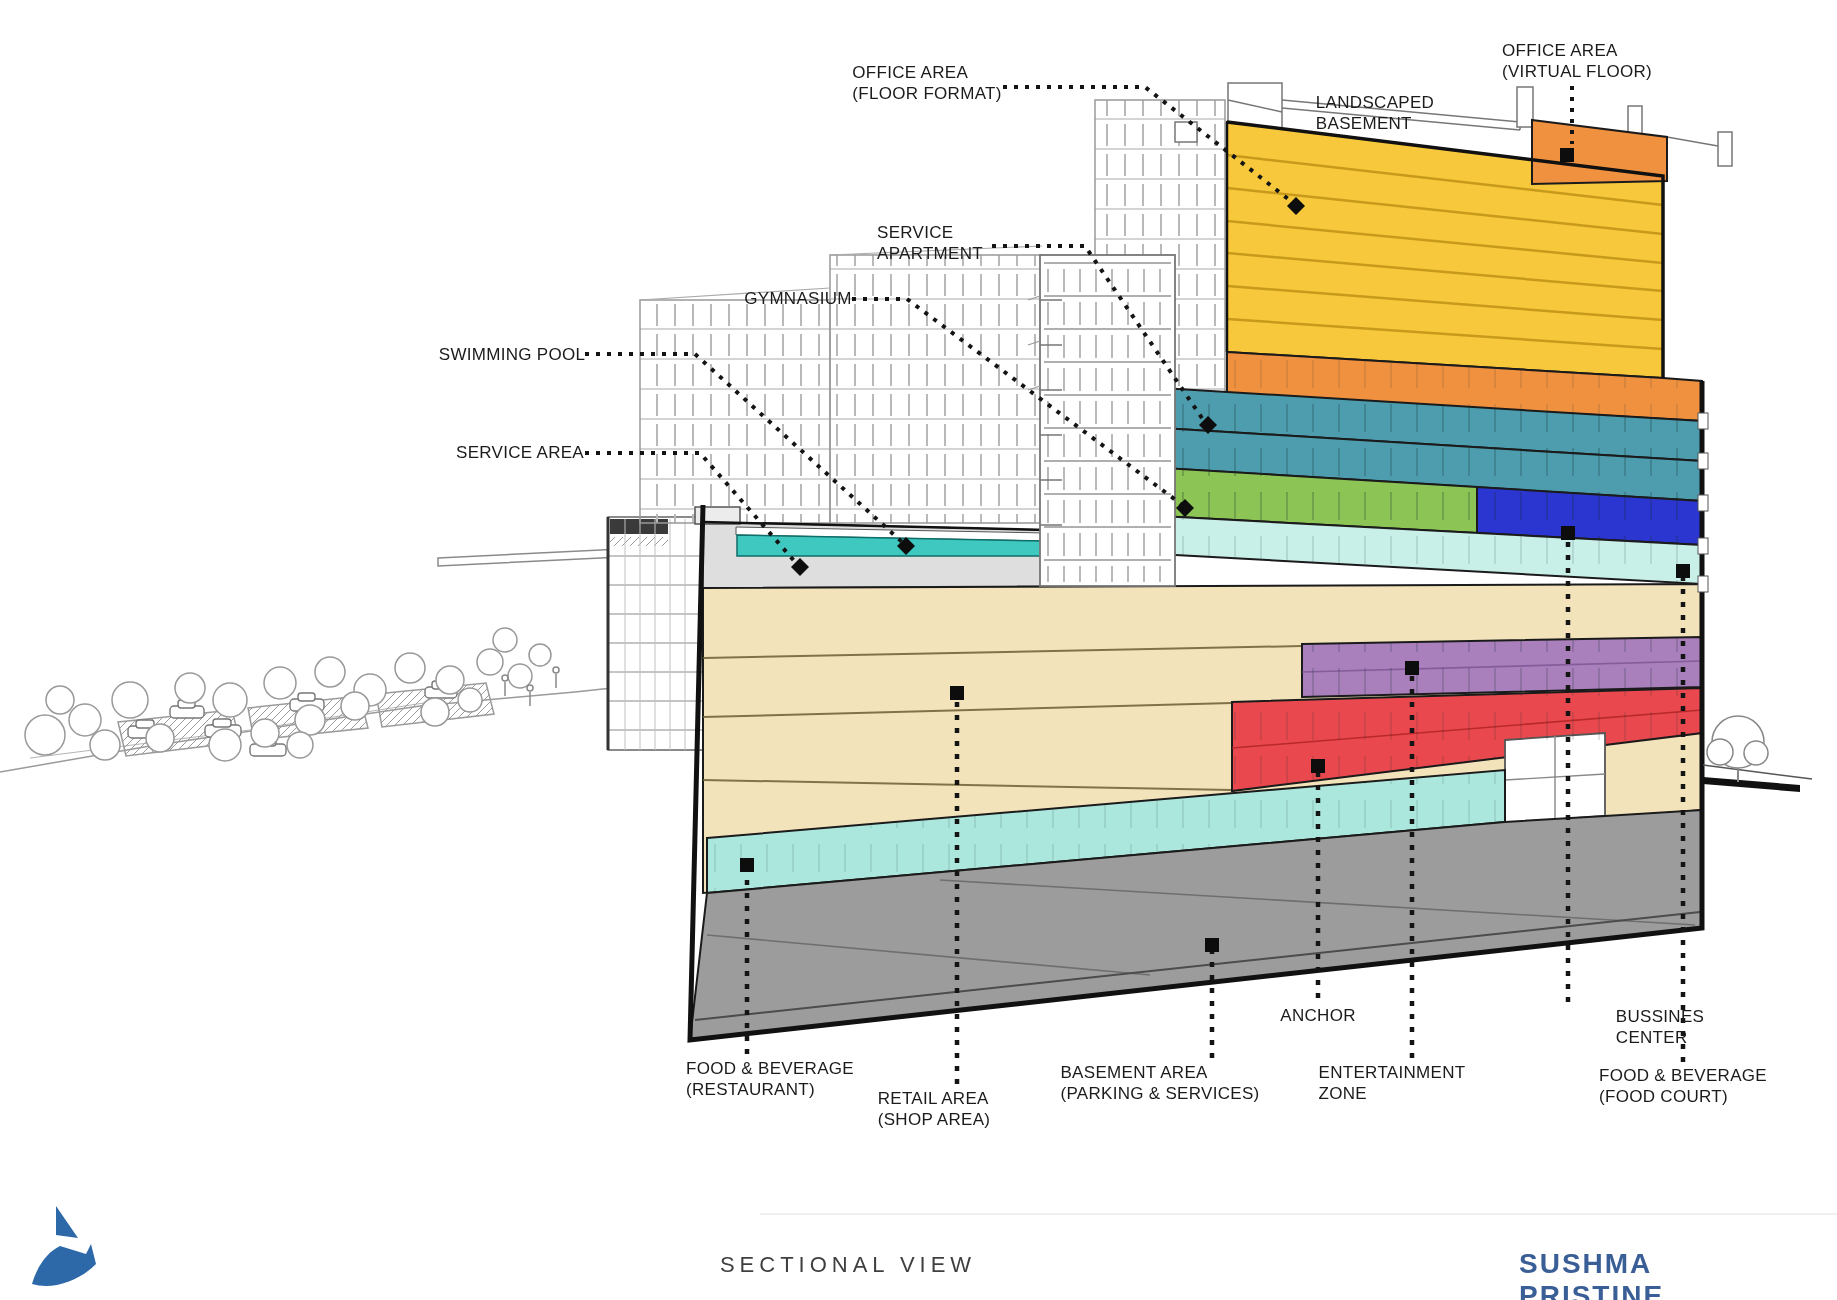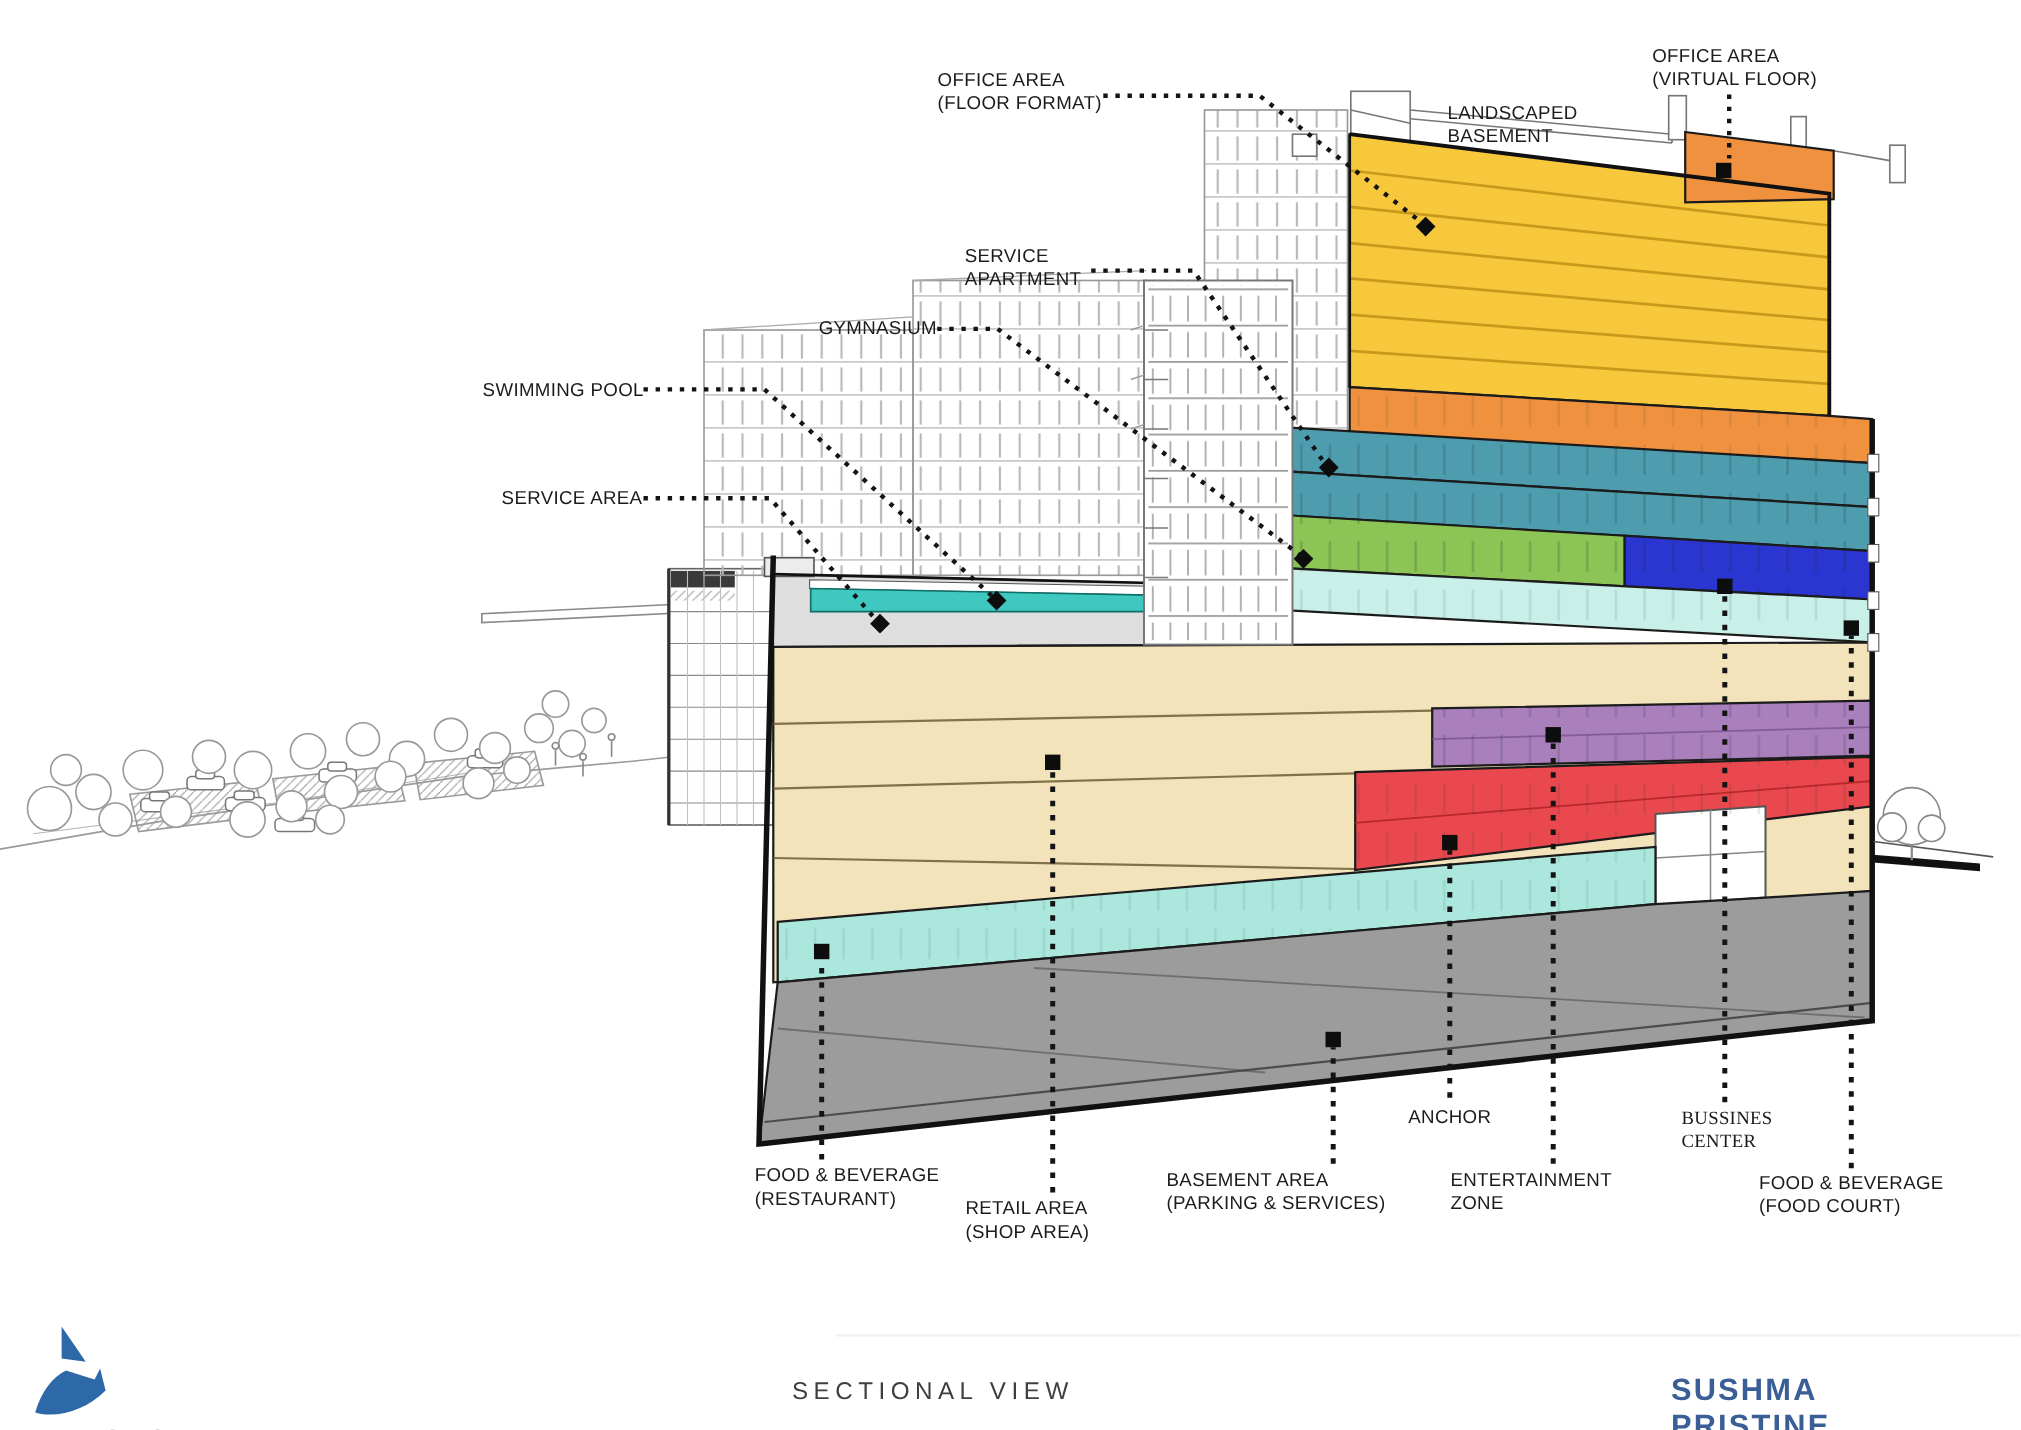--- a/index.html
+++ b/index.html
@@ -303,21 +303,21 @@
   <span>BASEMENT AREA</span>
   <span>(PARKING &amp; SERVICES)</span>
 </div>
 <div class="lbl" style="left:1318px;top:1005px;">
   <span>ANCHOR</span>
 </div>
 <div class="lbl" style="left:1392px;top:1062px;">
   <span>ENTERTAINMENT</span>
   <span>ZONE</span>
 </div>
-<div class="lbl" style="left:1570px;top:1006px;font-family:Liberation Serif, serif;">
+<div class="lbl" style="left:1660px;top:1006px;">
   <span>BUSSINES</span>
   <span>CENTER</span>
 </div>
 <div class="lbl" style="left:1683px;top:1065px;">
   <span>FOOD &amp; BEVERAGE</span>
   <span>(FOOD COURT)</span>
 </div>
 
 <div class="footer-divider"></div>
 

